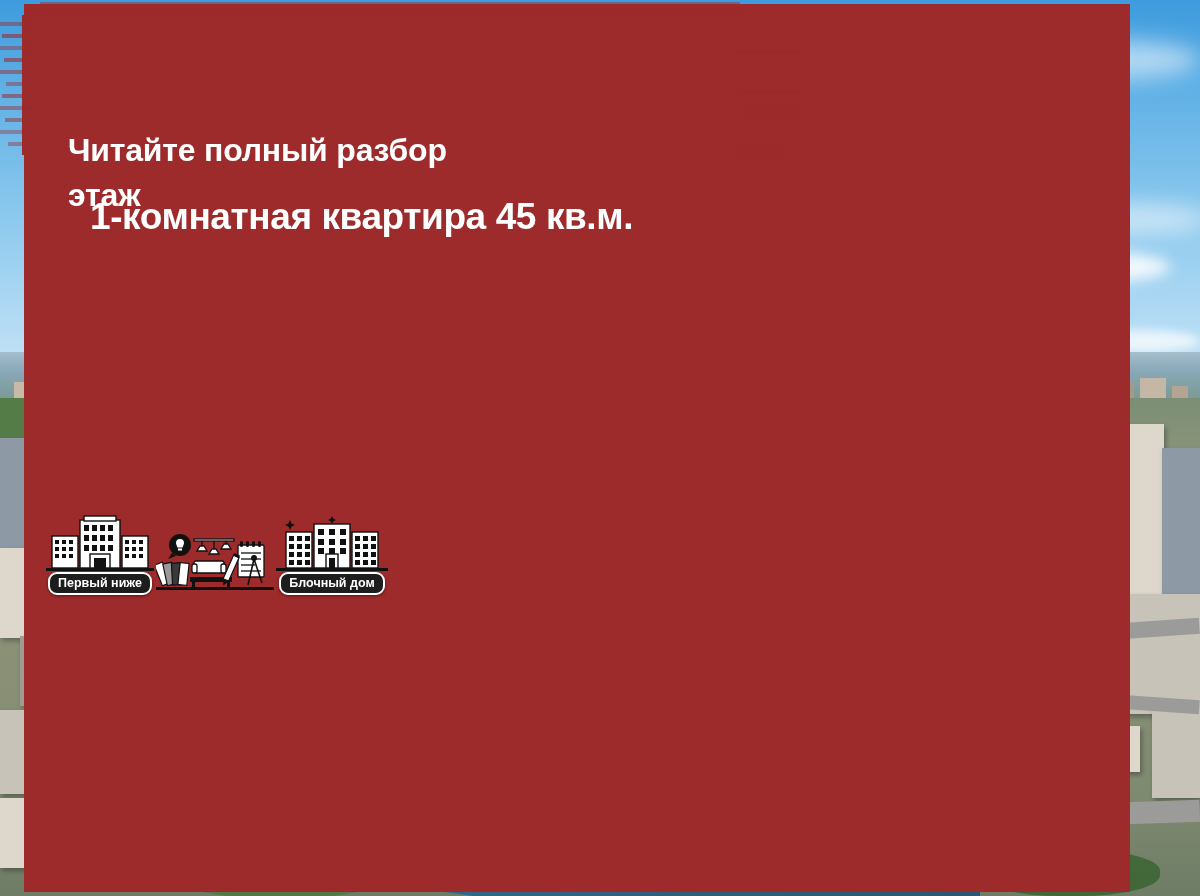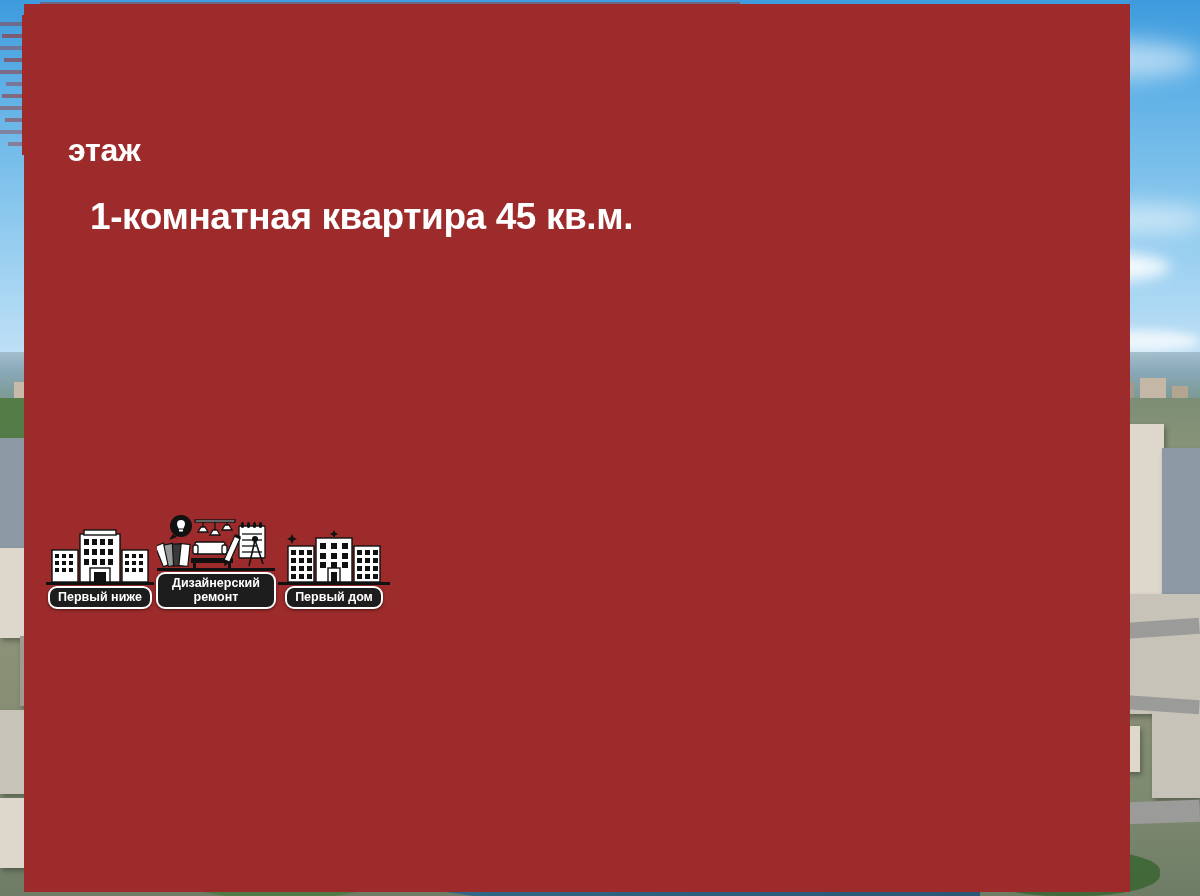--- a/index.html
+++ b/index.html
@@ -505,21 +505,20 @@
           </g>
 
           <g stroke="#111" stroke-width="1.6" fill="none">
             <path d="M98 26 L92 52"></path>
             <path d="M98 26 L106 50"></path>
             <circle cx="98" cy="25" r="2.2" fill="#111"></circle>
           </g>
           <rect x="0" y="54" width="118" height="3" fill="#111"></rect>
         </svg>
       </div>
-      <div class="cap two">Дизайнерский ремонт</div>
     </div>
 
     <div class="badge">
       <div class="art">
         <svg width="112" height="62" viewBox="0 0 112 62" xmlns="http://www.w3.org/2000/svg">
 
           <path d="M14 6l1.6 3.4L19 11l-3.4 1.6L14 16l-1.6-3.4L9 11l3.4-1.6z" fill="#111"></path>
           <path d="M56 2l1.2 2.6L60 6l-2.8 1.4L56 10l-1.2-2.6L52 6l2.8-1.4z" fill="#111"></path>
           <g stroke="#111" stroke-width="1.4" fill="#fff">
             <rect x="10" y="18" width="26" height="36"></rect>
@@ -559,21 +558,21 @@
               <rect x="53" y="25" width="6" height="6"></rect>
               <rect x="64" y="25" width="6" height="6"></rect>
             <rect x="42" y="34" width="6" height="6"></rect>
               <rect x="53" y="34" width="6" height="6"></rect>
               <rect x="64" y="34" width="6" height="6"></rect>
             <rect x="53" y="44" width="6" height="10"></rect>
             <rect x="0" y="54" width="112" height="3"></rect>
           </g>
         </svg>
       </div>
-      <div class="cap">Первый дом</div>
+      <div class="cap">Блочный дом</div>
     </div>
   </div>
 
   <div id="banner-cta">
     <div class="brush">
       <div class="core"></div>
       <svg width="810" height="180" viewBox="0 0 810 180" preserveAspectRatio="none" style="position:absolute;inset:0;" xmlns="http://www.w3.org/2000/svg">
         <g fill="#9d2b2b">
           <rect x="40" y="2" width="700" height="5" opacity=".5"></rect>
           <rect x="30" y="8" width="712" height="6" opacity=".8"></rect>
@@ -605,17 +604,18 @@
           <rect x="724" y="100" width="44" height="4" opacity=".48"></rect>
           <rect x="744" y="110" width="56" height="4" opacity=".56"></rect>
           <rect x="732" y="120" width="38" height="4" opacity=".44"></rect>
           <rect x="740" y="130" width="60" height="4" opacity=".58"></rect>
           <rect x="728" y="140" width="42" height="4" opacity=".46"></rect>
           <rect x="736" y="150" width="50" height="4" opacity=".4"></rect>
         </g>
       </svg>
     </div>
     <div class="txt">
+      <div class="line">Читайте полный разбор</div>
       <div class="line">этаж</div>
     </div>
   </div>
 
 </div>
 
 </body></html>

